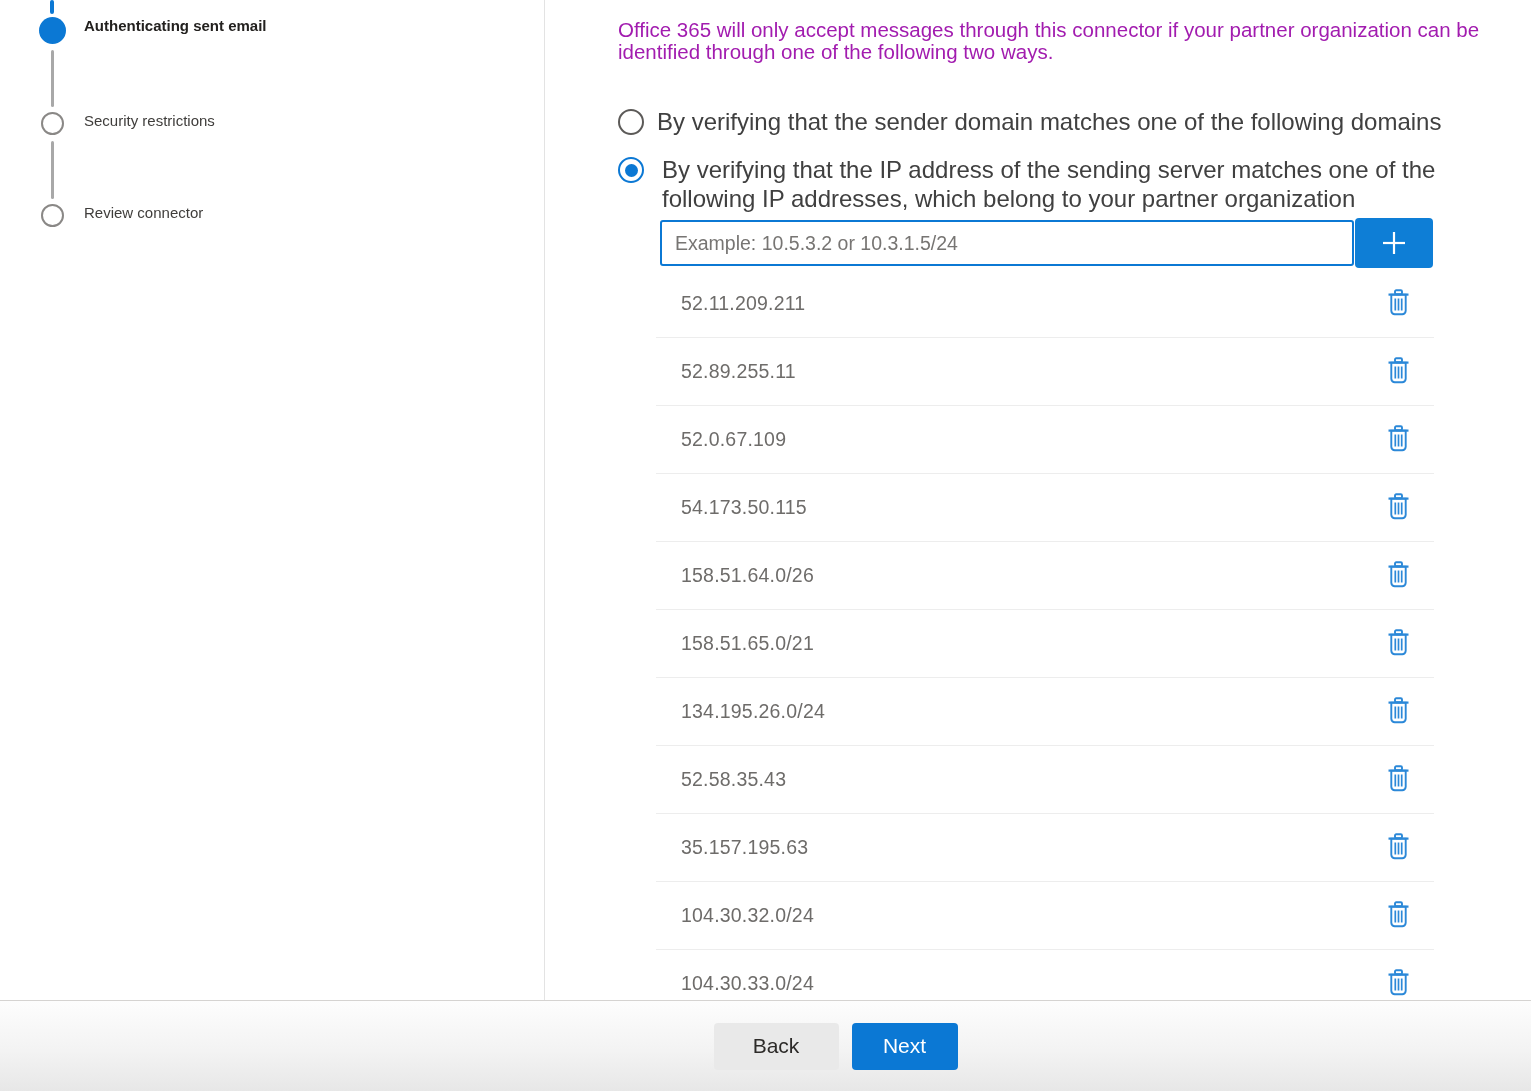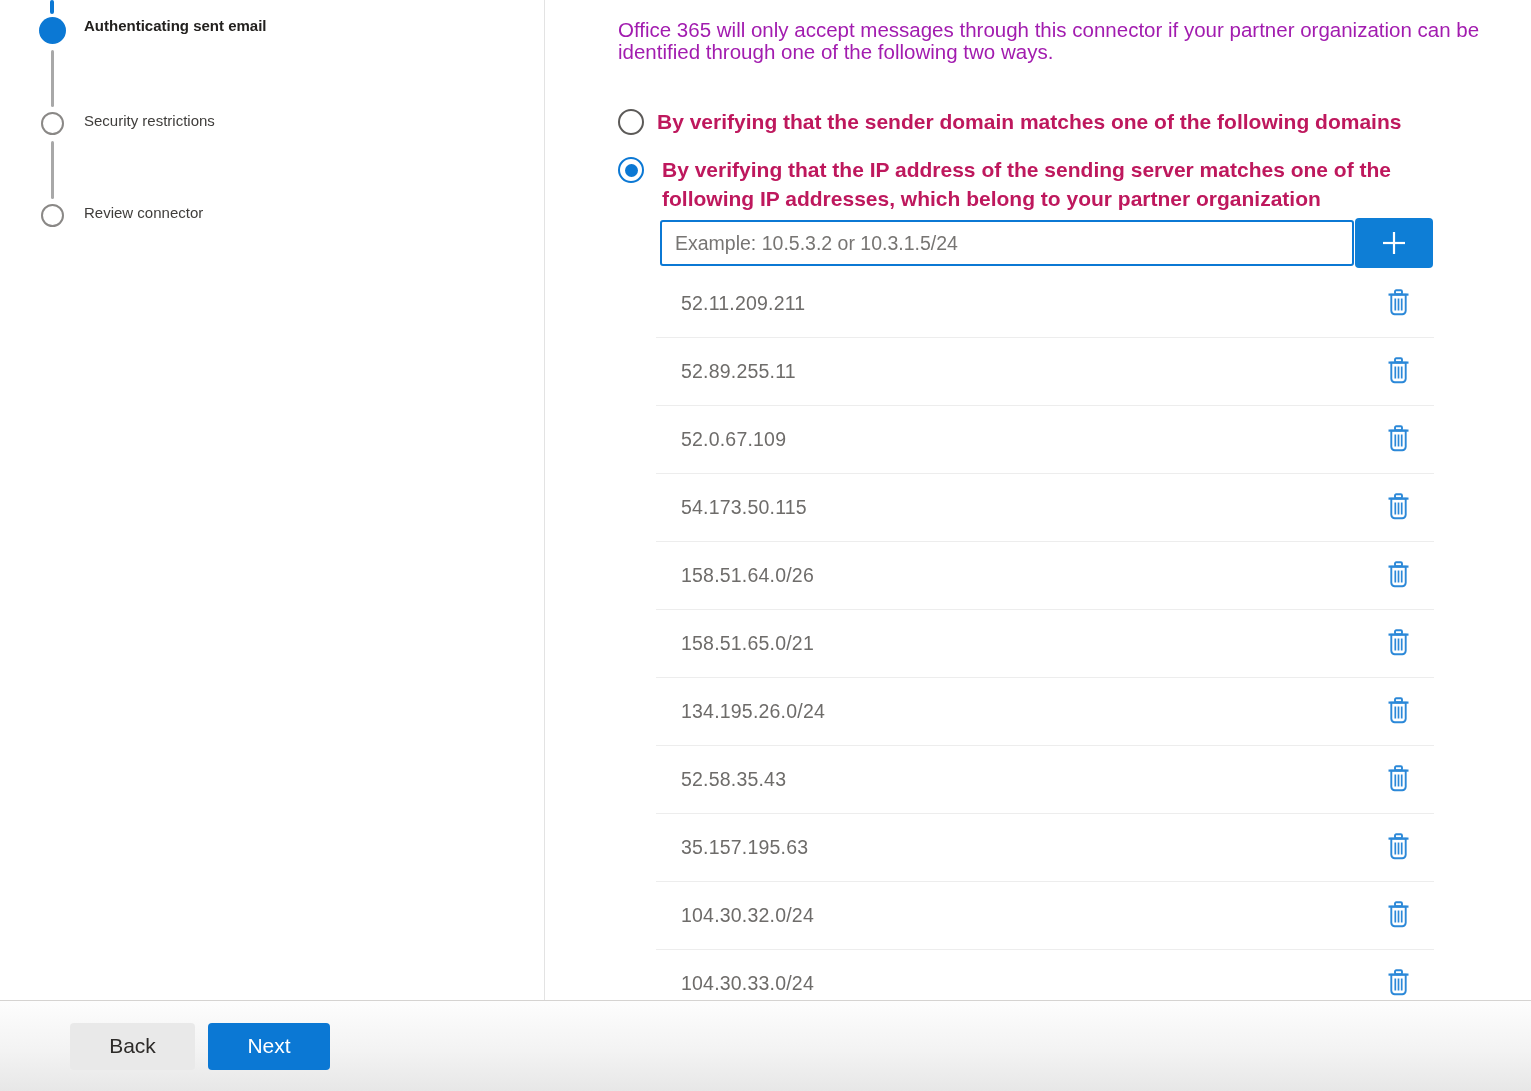--- a/index.html
+++ b/index.html
@@ -29,21 +29,21 @@
   .main { position:absolute; left:618px; top:0; width:913px; height:100%; }
   .intro { margin-top:19px; font-size:20.5px; line-height:22px; color:#a21caf; width:913px; }
 
   .option { display:flex; align-items:flex-start; gap:13px; }
   .option.first { margin-top:44px; }
   .option.second { margin-top:19px;gap:18px; }
   .radio { width:26px; height:26px; border-radius:50%; border:2.5px solid #5c5a58;
            flex:none; margin-top:2px; background:#fff; cursor:pointer; }
   .radio.selected { border-color:#0b78d4; display:flex; align-items:center; justify-content:center; }
   .radio.selected::after { content:""; width:13px; height:13px; border-radius:50%; background:#0b78d4; }
-  .option-label { font-size:21px; line-height:29px; color:#be185d; max-width:820px; cursor:pointer;font-weight:bold; }
+  .option-label { font-size:24px; line-height:29px; color:#404040; max-width:820px; cursor:pointer; }
 
   
   .ip-entry { margin-left:42px; margin-top:5px; display:flex; align-items:center; }
   .ip-input { width:694px; height:46px; border:2.5px solid #0b78d4; border-radius:3px;
               padding:0 13px; font-size:19.5px; color:#333; outline:none;
               font-family:"Liberation Sans", sans-serif; }
   .ip-input::placeholder { color:#777573; }
   .add-btn { width:78px; height:50px; margin-left:1px; background:#0e7ed6; border:none;
              border-radius:4px; display:flex; align-items:center; justify-content:center;
              cursor:pointer; flex:none; }
@@ -52,26 +52,26 @@
   .ip-list { margin-left:38px; margin-top:2px; width:778px; }
   .ip-row { height:68px; display:flex; align-items:center; justify-content:space-between;
             padding:0 22px 0 25px; border-bottom:1px solid #ededed; }
   .ip-text { font-size:19.5px; color:#6e6c6a; letter-spacing:.2px; }
   .trash-btn { background:none; border:none; padding:2px; cursor:pointer; color:#2b88d8;
                display:flex; align-items:center; }
 
   
   .footer { height:91px; flex:none; border-top:1px solid #d5d3d1;
             background:linear-gradient(180deg,#fdfdfd 0%,#f3f3f3 55%,#e7e7e7 100%);
-            display:flex; align-items:center; }
+            display:flex; align-items:center; justify-content:center; }
   .footer-btns { position:relative; left:70px; display:flex; gap:13px; }
   .btn { height:47px; border:none; border-radius:4px; font-size:21px; cursor:pointer;
          font-family:"Liberation Sans", sans-serif; }
   .btn-back { width:125px; background:#e9e9e9; color:#2d2b29; }
-  .btn-next { width:122px; background:#0b78d4; color:#ffffff; }
+  .btn-next { width:106px; background:#0b78d4; color:#ffffff; }
 </style>
 </head>
 <body>
 
 <div class="app">
 
   <div class="content">
 
     <aside class="sidebar">
       <div class="conn-line blue"></div>

